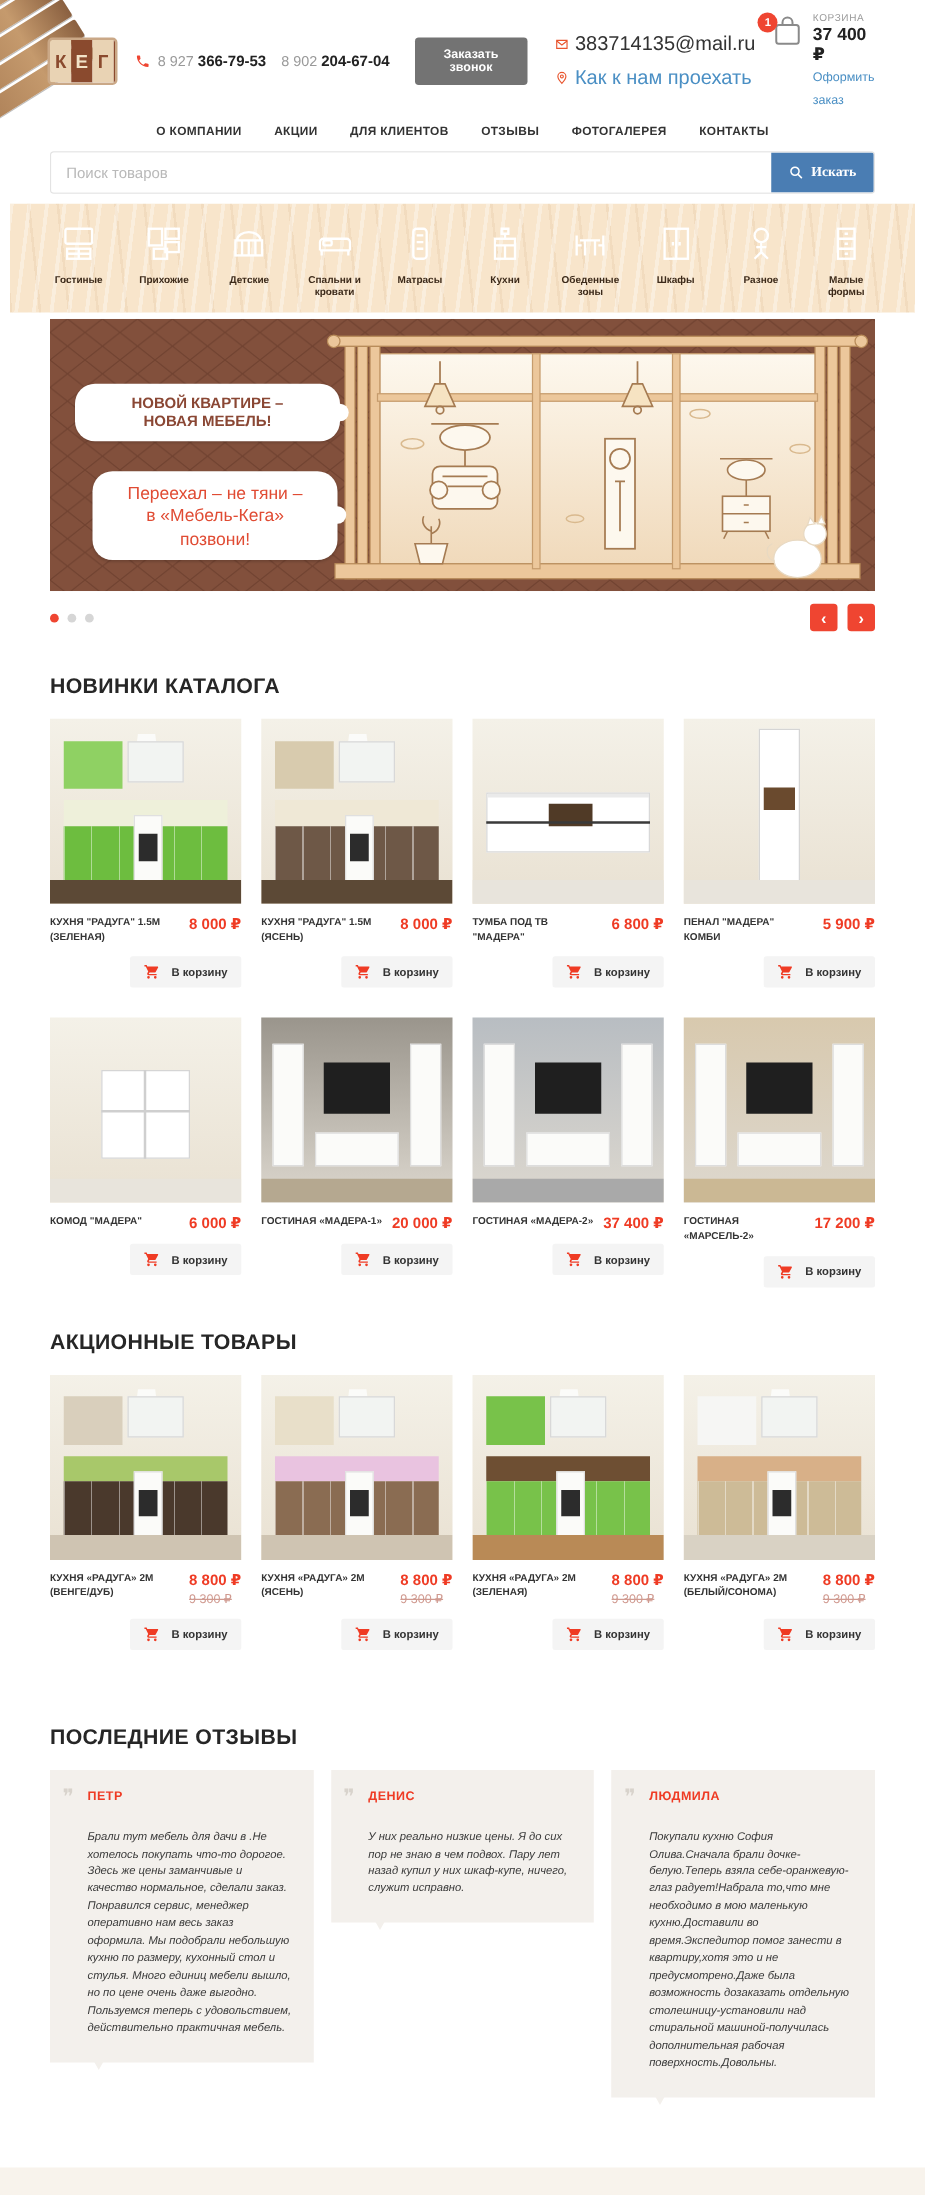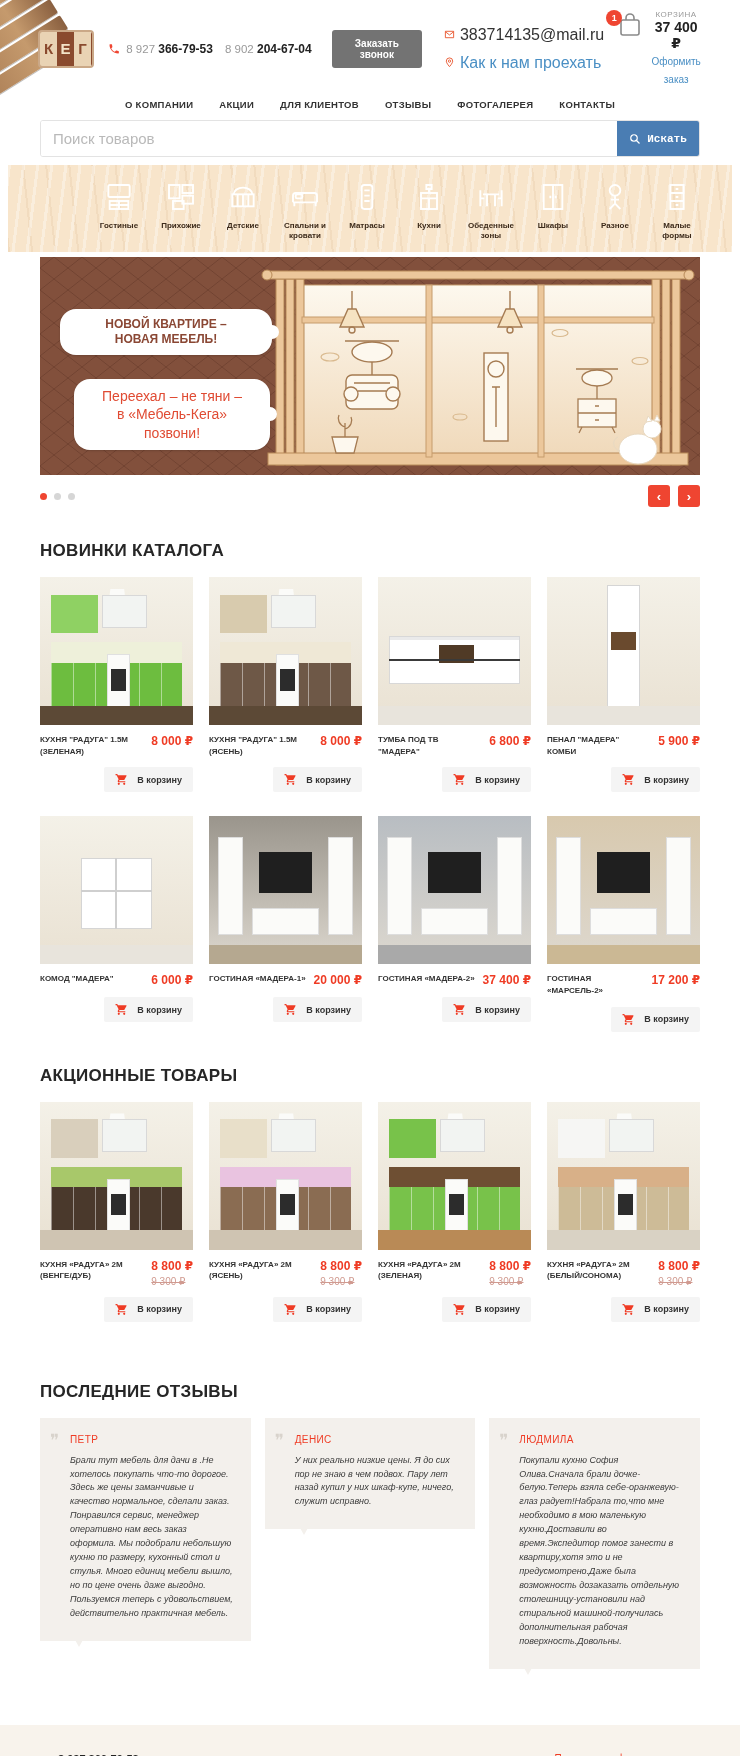--- a/index.html
+++ b/index.html
@@ -21,37 +21,37 @@
   .ph{font-size:11.5px;color:#999;margin-right:6px}
   .ph b{color:#222;font-size:12px}
   .cbk{background:#737373;color:#fff;border:none;border-radius:3px;font-size:10px;font-weight:bold;padding:8px 14px;cursor:pointer;font-family:inherit}
   .clinks{font-size:16px;line-height:1.7;margin-left:8px;white-space:nowrap}
   .clinks .row{display:flex;align-items:center;gap:5px}
   .clinks .mail{color:#333}
   .clinks .dir{color:#4a8fc4;cursor:pointer;text-decoration:none}
   .cart{margin-left:auto;display:flex;gap:8px;align-items:flex-start;cursor:pointer}
   .bagwrap{position:relative;padding-top:2px}
   .badge{position:absolute;left:-12px;top:0;width:16px;height:16px;border-radius:50%;background:#ef4531;color:#fff;font-size:9px;font-weight:bold;display:flex;align-items:center;justify-content:center}
-  .cartinfo{text-align:center}
+  .cartinfo{text-align:left}
   .cart-label{font-size:8px;color:#9a9a9a;letter-spacing:.5px}
   .cart-total{font-size:14px;font-weight:bold;color:#222}
   .cart-checkout{font-size:10px;color:#4a8fc4;text-decoration:none;cursor:pointer}
 
   
   .nav{display:flex;justify-content:center;gap:26px;padding:6px 0 8px}
   .nav a{font-size:9.5px;font-weight:bold;color:#333;text-decoration:none;letter-spacing:.3px;cursor:pointer}
 
   
   .searchbar{display:flex;width:660px;margin:2px auto 8px;border:1px solid #e3e3e3;border-radius:3px;overflow:hidden}
-  .searchbar input{flex:1;border:none;outline:none;padding:9px 12px;font-size:15px;color:#333;font-family:inherit}
+  .searchbar input{flex:1;border:none;outline:none;padding:9px 12px;font-size:12px;color:#333;font-family:inherit}
   .searchbar input::placeholder{color:#b9b9b9}
-  .sbtn{width:82px;background:#4a7db3;border:none;color:#fff;font-size:11px;font-weight:bold;display:flex;align-items:center;justify-content:center;gap:6px;cursor:pointer;font-family:Liberation Mono, monospace}
-
-  
-  .cats{margin:0 8px;background:#f8e5cb;background-image:repeating-linear-gradient(97deg,rgba(255,255,255,.35) 0 3px,rgba(0,0,0,0) 3px 14px),repeating-linear-gradient(84deg,rgba(196,150,100,.12) 0 2px,rgba(0,0,0,0) 2px 23px);display:flex;justify-content:flex-end;padding:16px 26px 12px;gap:4px}
+  .sbtn{width:82px;background:#4a7db3;border:none;color:#fff;font-size:11px;font-weight:bold;display:flex;align-items:center;justify-content:center;gap:6px;cursor:pointer;font-family:Liberation Serif, serif}
+
+  
+  .cats{margin:0 8px;background:#f8e5cb;background-image:repeating-linear-gradient(97deg,rgba(255,255,255,.35) 0 3px,rgba(0,0,0,0) 3px 14px),repeating-linear-gradient(84deg,rgba(196,150,100,.12) 0 2px,rgba(0,0,0,0) 2px 23px);display:flex;justify-content:space-between;padding:16px 26px 12px;gap:4px}
   .cat{display:flex;flex-direction:column;align-items:center;gap:8px;width:58px;cursor:pointer}
   .cat svg{width:32px;height:32px}
   .cat span{font-size:8px;font-weight:bold;color:#3c2a1a;text-align:center;line-height:1.2}
 
   
   .banner{position:relative;width:660px;height:218px;margin:5px auto 0;overflow:hidden}
   .bubble{position:absolute;background:#fff;border-radius:16px;padding:8px 12px;text-align:center;box-shadow:0 1px 2px rgba(0,0,0,.15)}
   .bubble:after{content:"";position:absolute;right:-7px;top:50%;width:14px;height:14px;background:#fff;border-radius:50%;transform:translateY(-50%)}
   .b1{left:20px;top:52px;width:212px;font-size:12px;font-weight:bold;color:#8a4734;line-height:1.25}
   .b2{left:34px;top:122px;width:196px;font-size:14px;color:#e04b33;line-height:1.3}
@@ -104,21 +104,21 @@
   .cprice{font-size:12px;font-weight:bold;color:#ef3b24}
   .cold{font-size:10px;color:#d09a90;text-decoration:line-through;margin-top:3px}
   .cbtnrow{display:flex;justify-content:flex-end;margin-top:10px}
   .cbtn{display:flex;align-items:center;gap:9px;background:#f4f4f4;border:none;border-radius:2px;padding:6px 11px;font-size:9px;font-weight:bold;color:#333;cursor:pointer;font-family:inherit}
 
   
   .rgrid{display:grid;grid-template-columns:repeat(3,1fr);gap:14px;align-items:start;margin-top:4px}
   .rcard{position:relative;background:#f3f0ec;padding:16px 16px 20px}
   .rcard:after{content:"";position:absolute;left:30px;bottom:-15px;border:9px solid transparent;border-top:16px solid #f3f0ec}
   .rq{position:absolute;left:10px;top:12px;color:#d8d3cc;font-size:17px}
-  .rname{font-size:10px;font-weight:normal;color:#ef3b24;margin:0 0 9px 14px;letter-spacing:.4px}
+  .rname{font-size:10px;font-weight:bold;color:#ef3b24;margin:0 0 20px 14px;letter-spacing:.4px}
   .rtext{font-size:9px;font-style:italic;color:#3a3a3a;line-height:1.55;margin-left:14px}
 
   
   footer{margin-top:56px;background:#f8f3ec;padding:26px 38px 30px;display:flex;justify-content:space-between;align-items:flex-start}
   .fleft{position:relative;padding-left:20px}
   .fleft svg{position:absolute;left:0;top:17px}
   .fphone{font-size:11px;font-weight:bold;color:#222;line-height:1.6}
   .fright{text-align:right;font-size:10px;line-height:1.6}
   .fpriv{color:#ef3b24;text-decoration:none;cursor:pointer}
 </style>

